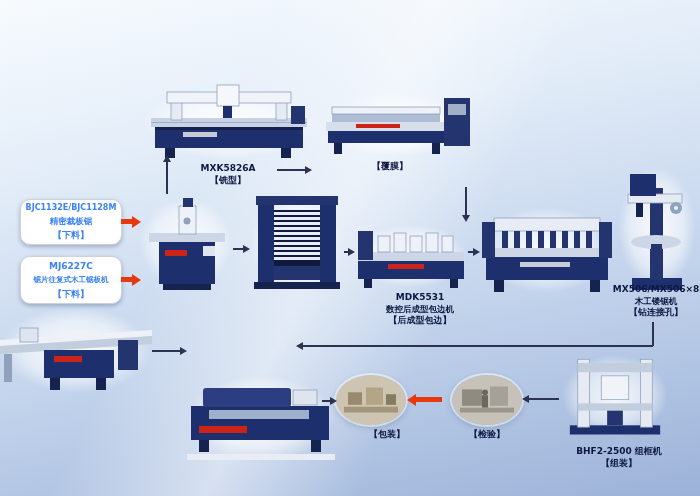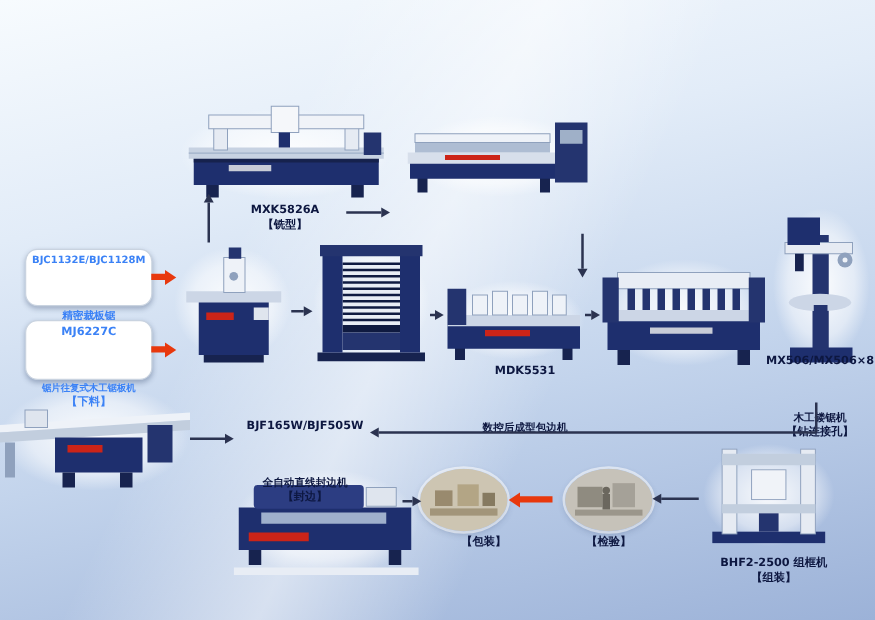--- a/index.html
+++ b/index.html
@@ -10,21 +10,21 @@
           background:linear-gradient(168deg,#f7fbfe 0%,#e2ecf8 30%,#c3d4ec 62%,#9cb2d8 100%);padding-left:25px; }
   .streak{ position:absolute; inset:0;
            background:linear-gradient(115deg,rgba(255,255,255,0) 30%,rgba(255,255,255,.5) 47%,rgba(255,255,255,0) 63%); }
 
   .machine{ position:absolute;
             background:radial-gradient(ellipse 62% 58% at 50% 50%,rgba(255,255,255,.92) 0%,rgba(255,255,255,.5) 55%,rgba(255,255,255,0) 80%); }
   .machine svg{ display:block; width:100%; height:100%; }
 
   .node-label{ position:absolute; text-align:center; color:#0d1740; line-height:1.3; }
   .model{ font-size:9px; font-weight:bold; white-space:nowrap; }
-  .desc{ font-size:8.5px; font-weight:bold; white-space:nowrap;margin-top:34px; }
+  .desc{ font-size:8.5px; font-weight:bold; white-space:nowrap; }
   .tag{ font-size:9px; font-weight:bold; }
 
   .pill{ position:absolute; background:#ffffff; border:1px solid #c9d3e0; border-radius:10px;
          box-shadow:0 2px 4px rgba(30,50,90,.30);
          display:flex; flex-direction:column; justify-content:space-between; text-align:center;
          color:#3b82f6; line-height:1.35; padding:3px 2px; }
 
   
   .line-h{ position:absolute; height:2px; background:#2b3350; }
   .line-h.arr-r::after{ content:""; position:absolute; left:100%; top:50%; transform:translateY(-50%);
@@ -236,53 +236,50 @@
       <rect x="8" y="34" width="54" height="5" fill="#9b968b"></rect>
     </svg>
   </div>
 
   <div class="node-label" style="left:176px;top:163px;width:104px">
     <div class="model">MXK5826A</div>
     <div class="tag">【铣型】</div>
   </div>
 
   <div class="node-label" style="left:312px;top:161px;width:156px">
+    <div class="tag">【覆膜】</div>
   </div>
 
   <div class="pill" style="left:20px;top:199px;width:102px;height:46px">
     <div class="model" style="font-size:8px">BJC1132E/BJC1128M</div>
     <div class="desc">精密裁板锯</div>
     <div class="tag">【下料】</div>
   </div>
 
   <div class="pill" style="left:20px;top:256px;width:102px;height:48px">
     <div class="model">MJ6227C</div>
     <div class="desc" style="font-size:7.5px">锯片往复式木工锯板机</div>
     <div class="tag">【下料】</div>
   </div>
 
 
 
   <div class="node-label" style="left:360px;top:292px;width:120px">
     <div class="model">MDK5531</div>
     <div class="desc">数控后成型包边机</div>
+    <div class="tag">【后成型包边】</div>
   </div>
 
 
   <div class="node-label" style="left:606px;top:284px;width:100px">
     <div class="model">MX506/MX506×8</div>
     <div class="desc">木工镂锯机</div>
     <div class="tag">【钻连接孔】</div>
   </div>
 
-  <div class="node-label" style="left:188px;top:336px;width:112px">
-    <div class="model">BJF165W/BJF505W</div>
-    <div class="desc">全自动直线封边机</div>
-    <div class="tag">【封边】</div>
-  </div>
 
   <div class="node-label" style="left:352px;top:429px;width:70px">
     <div class="tag">【包装】</div>
   </div>
 
   <div class="node-label" style="left:452px;top:429px;width:70px">
     <div class="tag">【检验】</div>
   </div>
 
   <div class="node-label" style="left:570px;top:446px;width:98px">

